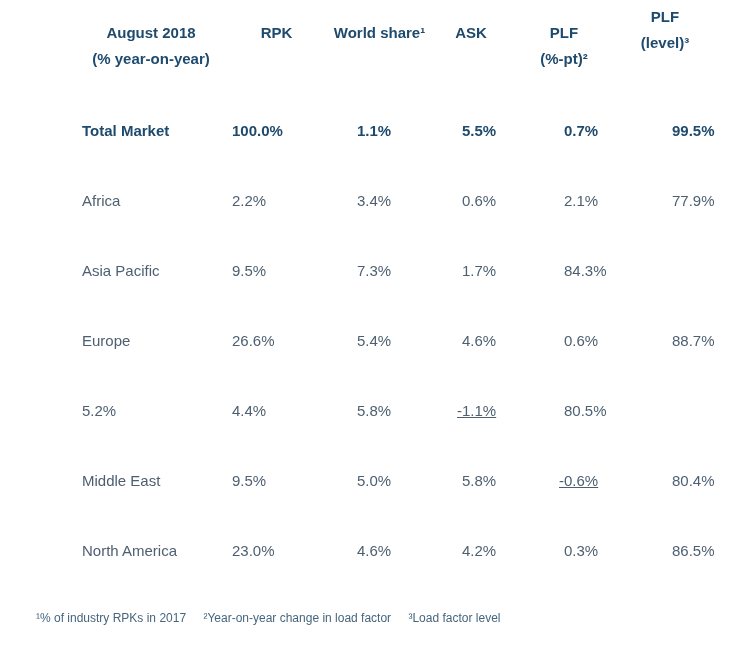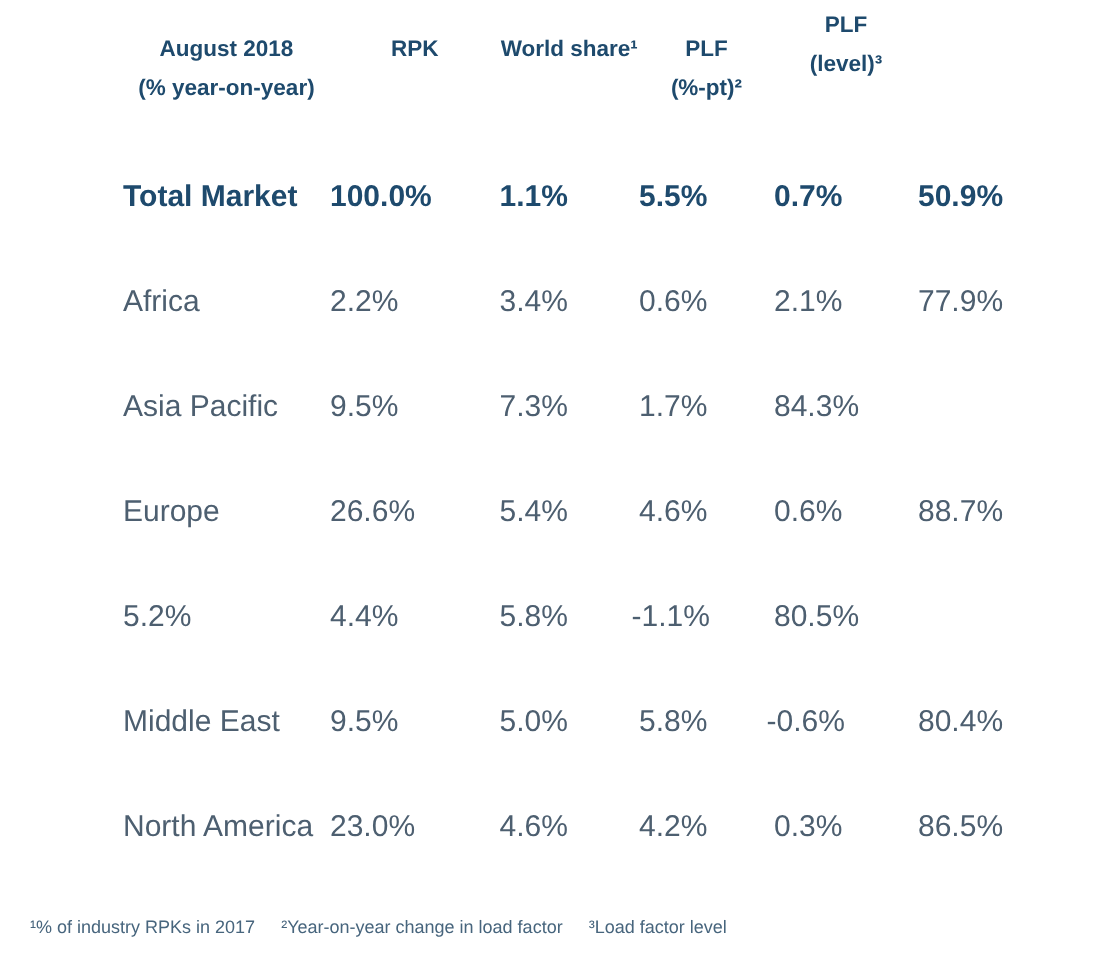--- a/index.html
+++ b/index.html
@@ -40,37 +40,39 @@
     transform: translateY(-16px);
   }
   
   .tbody {
     margin-top: 24px;
   }
   .trow {
     height: 70px;
     align-items: center;
     color: #4d5f70;
-    font-size: 20px;
+    font-size: 15px;
+    gap: 12px;
   }
   .trow .cell {
     line-height: 18px;
     white-space: nowrap;
   }
   .row-total {
     color: #1e4a6d;
     font-weight: bold;
   }
   .cell.neg {
     margin-left: -5px;
+    text-decoration: underline;
   }
   
   .footnotes {
     margin-top: 24px;
-    padding-left: 20px;
+    padding-left: 36px;
     font-size: 12px;
     color: #47657d;
     line-height: 16px;
   }
   .footnotes .note {
     margin-right: 14px;
     white-space: nowrap;
   }
 </style>
 </head>
@@ -85,38 +87,41 @@
         <span class="hline">August 2018</span>
         <span class="hline">(% year-on-year)</span>
       </div>
       <div class="hcell">
         <span class="hline">RPK</span>
       </div>
       <div class="hcell">
         <span class="hline">World share¹</span>
       </div>
       <div class="hcell">
+        <span class="hline">ASK</span>
+      </div>
+      <div class="hcell">
         <span class="hline">PLF</span>
         <span class="hline">(%-pt)²</span>
       </div>
       <div class="hcell hcell-plf-level">
         <span class="hline">PLF</span>
         <span class="hline">(level)³</span>
       </div>
     </div>
 
     <div class="tbody">
 
       <div class="trow grid-row row-total">
         <div class="cell">Total Market</div>
         <div class="cell">100.0%</div>
         <div class="cell">1.1%</div>
         <div class="cell">5.5%</div>
         <div class="cell">0.7%</div>
-        <div class="cell">50.9%</div>
+        <div class="cell">99.5%</div>
       </div>
 
       <div class="trow grid-row">
         <div class="cell">Africa</div>
         <div class="cell">2.2%</div>
         <div class="cell">3.4%</div>
         <div class="cell">0.6%</div>
         <div class="cell">2.1%</div>
         <div class="cell">77.9%</div>
       </div>

